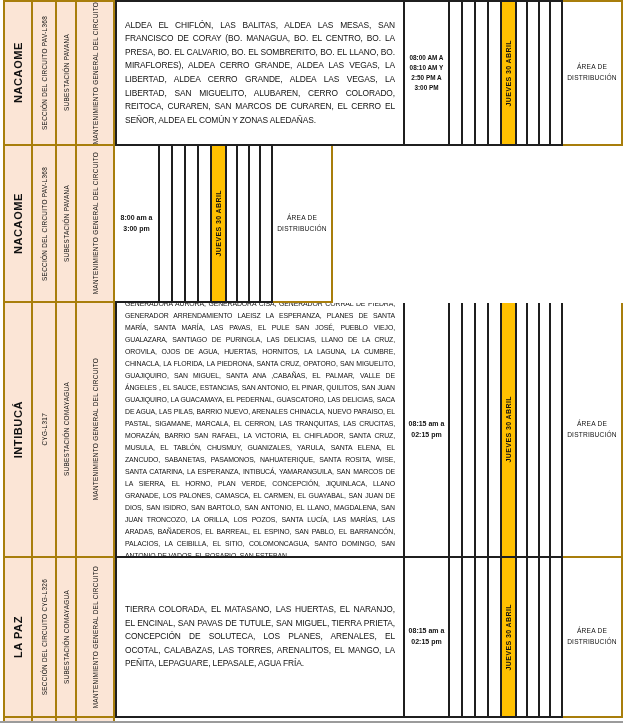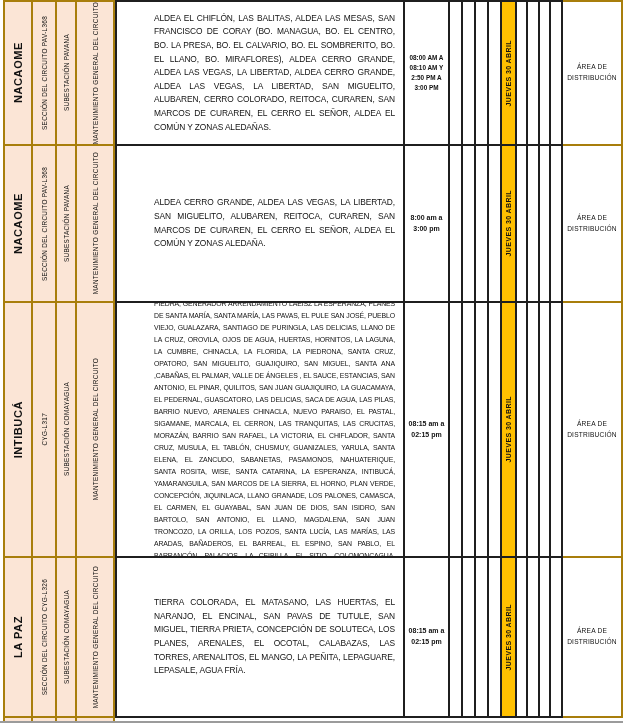--- a/index.html
+++ b/index.html
@@ -38,21 +38,21 @@
   
   .r1 .peach,.r1 .c-area{border-top:2px solid var(--gold);}
   .r1 .mid{border-top:2px solid var(--ink);}
   
   .r5 .peach{border-bottom:none;}
   .edge-line{position:absolute;left:0;bottom:0;width:623px;height:2px;background:#9b9b9b;}
   
   .vtext{writing-mode:vertical-rl;transform:rotate(180deg);white-space:nowrap;text-align:center;}
   .dept-label{font-size:11px;font-weight:bold;letter-spacing:.6px;}
   .meta-label{font-size:6.4px;letter-spacing:.3px;}
-  .zones-text{font-size:8.4px;line-height:13.6px;text-align:justify;width:100%;letter-spacing:-0.1px;margin-left:29px;}
+  .zones-text{font-size:8.4px;line-height:13.6px;text-align:justify;width:100%;letter-spacing:-0.1px;}
   .r3 .zones-text{font-size:6.9px;line-height:12px;}
   .time-text{font-size:6.4px;font-weight:bold;white-space:pre-line;text-align:center;line-height:1.55;}
   .r2 .time-text,.r3 .time-text,.r4 .time-text{font-size:7px;}
   .day-label{font-size:7px;font-weight:bold;letter-spacing:.4px;}
   .area-label{font-size:6.6px;text-align:center;line-height:1.6;letter-spacing:.2px;padding:0 4px;}
 </style>
 </head>
 <body>
 
 <div class="sheet">
@@ -101,23 +101,20 @@
       </div>
     <div class="cell peach c-sec">
         <span class="vtext meta-label">SECCIÓN DEL CIRCUITO PAV-L368</span>
       </div>
     <div class="cell peach c-sub">
         <span class="vtext meta-label">SUBESTACIÓN PAVANA</span>
       </div>
     <div class="cell peach c-work">
         <span class="vtext meta-label">MANTENIMIENTO GENERAL DEL CIRCUITO</span>
       </div>
-    <div class="cell mid c-zones">
-        <p class="zones-text">ALDEA CERRO GRANDE, ALDEA LAS VEGAS, LA LIBERTAD, SAN MIGUELITO, ALUBAREN, REITOCA, CURAREN, SAN MARCOS DE CURAREN, EL CERRO EL SEÑOR, ALDEA EL COMÚN Y ZONAS ALEDAÑA.</p>
-      </div>
     <div class="cell mid c-time">
         <span class="time-text">8:00 am a
 3:00 pm</span>
       </div>
     <div class="cell mid c-n1"></div>
     <div class="cell mid c-n1"></div>
     <div class="cell mid c-n1"></div>
     <div class="cell mid c-n1"></div>
     <div class="cell mid c-day">
         <span class="vtext day-label">JUEVES 30  ABRIL</span>

